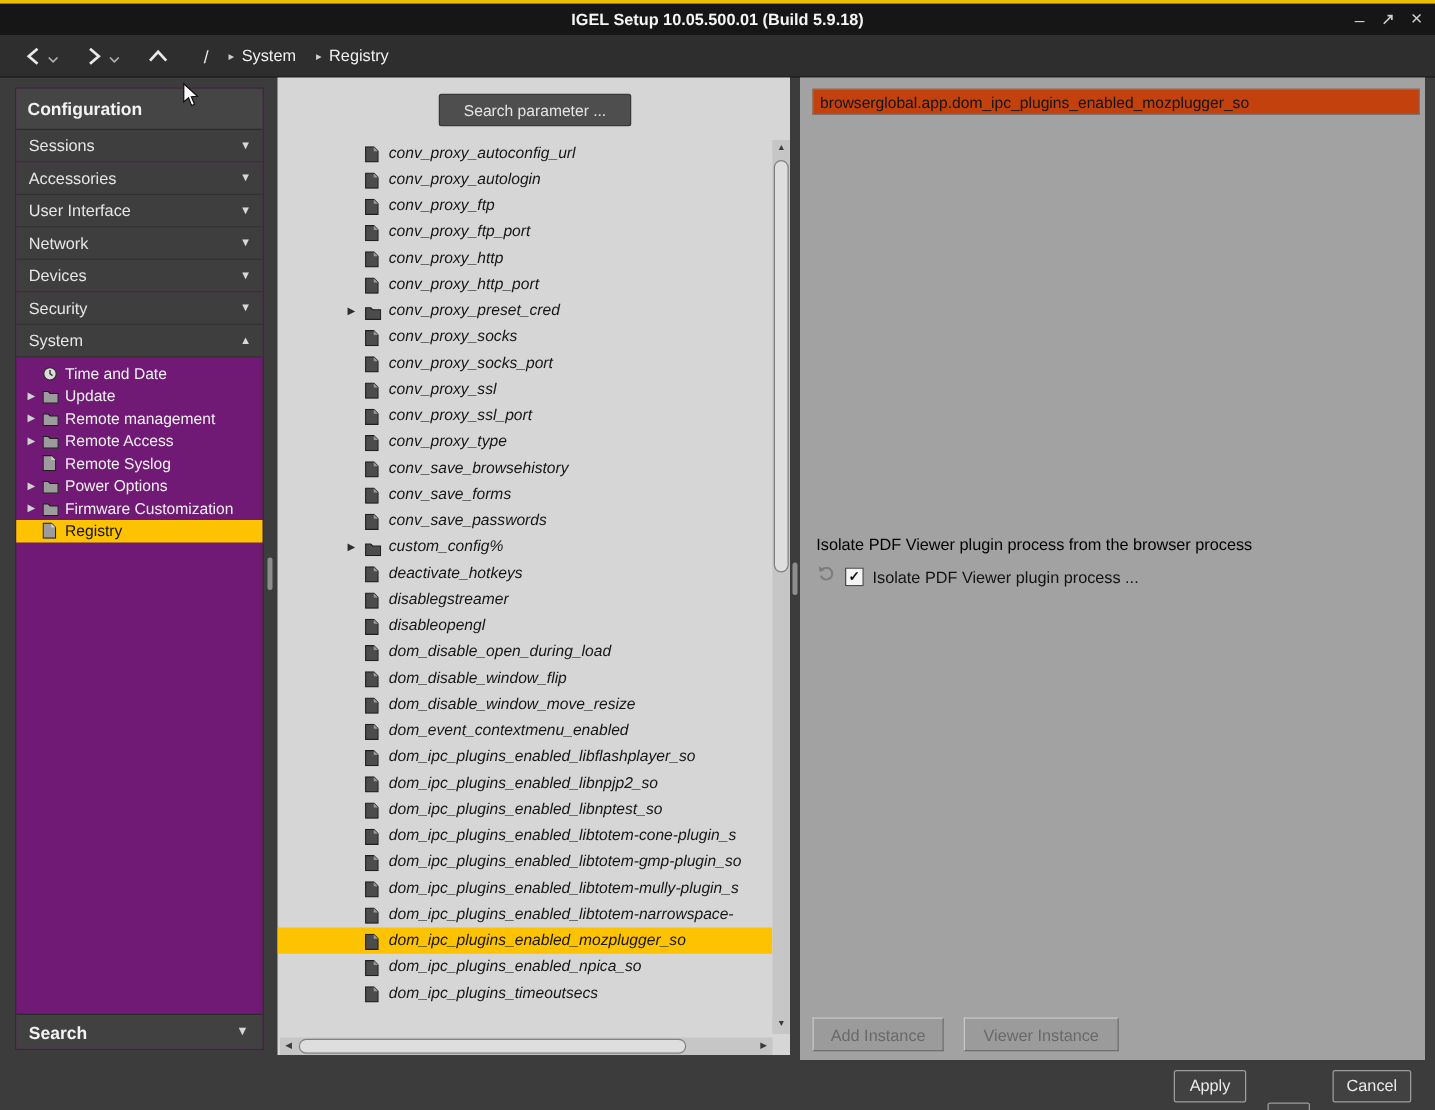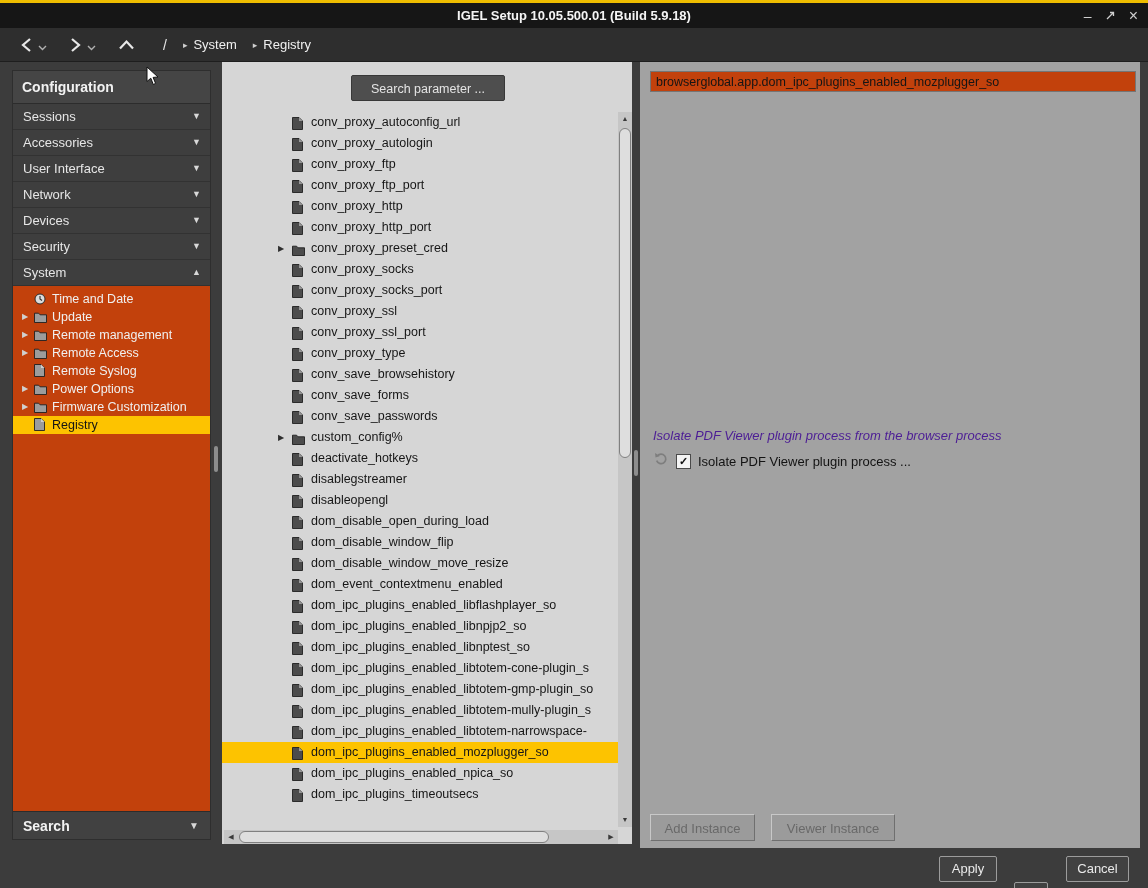--- a/index.html
+++ b/index.html
@@ -17,21 +17,21 @@
     border-bottom:1px solid #1e1e1e;display:flex;align-items:center;box-sizing:border-box;}
   .nav-ico{display:inline-flex;align-items:center;}
   .nav-back{margin-left:20px;}
   .nav-caret{margin-left:5px;margin-top:6px;}
   .nav-fwd{margin-left:22px;}
   .nav-up{margin-left:22px;}
   .nav-slash{margin-left:28px;color:#e8e8e8;font-size:14px;}
   .crumb{margin-left:16px;display:inline-flex;align-items:center;gap:6px;color:#f0f0f0;font-size:13px;}
   .crumb .tri{font-size:9px;color:#cfcfcf;}
   
-  .sidebar{position:absolute;left:12px;top:70px;width:199px;height:770px;background:#c2410c;
+  .sidebar{position:absolute;left:12px;top:70px;width:199px;height:770px;background:#701a75;
     border:1px solid #2e2e2e;box-sizing:border-box;}
   .side-header{height:32px;line-height:32px;padding-left:9px;color:#f2f2f2;font-size:14px;
     font-weight:bold;background:#454545;border-bottom:1px solid #2c2c2c;position:relative;}
   .side-section{height:25px;line-height:25px;padding-left:10px;color:#e6e6e6;font-size:13px;
     position:relative;background:#3e3e3e;border-bottom:1px solid #323232;}
   .side-arrow{position:absolute;right:9px;top:0;font-size:9px;color:#d8d8d8;}
   .side-tree{padding-top:4px;}
   .side-tree-row{height:18px;line-height:18px;position:relative;color:#f0f0f0;font-size:12.5px;white-space:nowrap;}
   .side-tree-row.sel{background:#fdc300;color:#141414;}
   .side-tree-row .expander{position:absolute;left:7px;top:0;width:10px;text-align:center;font-size:8px;color:#d0d0d0;}
@@ -45,41 +45,41 @@
   
   .tree-panel{position:absolute;left:222px;top:62px;width:410px;height:782px;background:#d6d6d6;}
   .search-param-btn{position:absolute;left:129px;top:13px;width:154px;height:26px;background:#4e4e4e;
     color:#e4e4e4;font-size:12.5px;border:1px solid #383838;border-radius:2px;text-align:center;
     line-height:24px;box-sizing:border-box;font-family:inherit;}
   .reg-list{position:absolute;left:0;top:50px;width:396px;height:718px;overflow:hidden;}
   .reg-row{position:relative;height:21px;line-height:21px;font-size:12.5px;color:#161616;white-space:nowrap;}
   .reg-row.sel{background:#fdc300;}
   .reg-row .reg-expander{position:absolute;left:56px;top:0;font-size:8px;color:#2e2e2e;}
   .reg-row .reg-icon{position:absolute;left:70px;top:4px;width:13px;height:13px;}
-  .reg-row .reg-label{position:absolute;left:89px;}
+  .reg-row .reg-label{position:absolute;left:89px;font-style:italic;}
   .vscroll{position:absolute;left:396px;top:50px;width:14px;height:715px;background:#c6c6c6;}
   .vscroll .sb-btn{position:absolute;left:0;width:14px;height:14px;text-align:center;line-height:14px;
     font-size:7px;color:#3a3a3a;background:#c6c6c6;}
   .vscroll .sb-up{top:0;}
   .vscroll .sb-down{bottom:0;}
   .vscroll .thumb{position:absolute;left:1px;top:16px;width:12px;height:330px;background:#dedede;
     border:1px solid #808080;border-radius:6px;box-sizing:border-box;}
   .hscroll{position:absolute;left:2px;top:768px;width:394px;height:14px;background:#c6c6c6;}
   .hscroll .sb-btn{position:absolute;top:0;width:14px;height:14px;text-align:center;line-height:14px;
     font-size:7px;color:#3a3a3a;}
   .hscroll .sb-left{left:0;}
   .hscroll .sb-right{right:0;}
   .hscroll .thumb{position:absolute;top:1px;left:15px;width:310px;height:12px;background:#dedede;
     border:1px solid #808080;border-radius:6px;box-sizing:border-box;}
   
   .detail-panel{position:absolute;left:640px;top:62px;width:500px;height:786px;background:#a2a2a2;}
   .param-field{position:absolute;left:10px;top:9px;width:486px;height:21px;background:#c2410c;
     border:1px solid #757575;box-sizing:border-box;font-size:12.5px;color:#151515;padding:0 0 0 5px;
     font-family:inherit;white-space:nowrap;overflow:hidden;}
-  .desc-label{position:absolute;left:13px;top:366px;font-size:13px;color:#4c1d95;font-style:italic;}
+  .desc-label{position:absolute;left:13px;top:366px;font-size:13px;color:#000000;}
   .check-row{position:absolute;left:14px;top:390px;height:18px;display:flex;align-items:center;gap:7px;}
   .checkbox{width:13px;height:13px;background:#f4f4f4;border:1px solid #4a4a4a;display:flex;
     align-items:center;justify-content:center;font-size:11px;font-weight:bold;color:#111;box-sizing:content-box;}
   .check-label{font-size:13px;color:#131313;}
   .inst-btn{position:absolute;top:752px;height:27px;background:#9b9b9b;
     border:1px solid;border-color:#c8c8c8 #6f6f6f #6f6f6f #c8c8c8;color:#696969;font-size:13px;
     text-align:center;line-height:25px;box-sizing:border-box;font-family:inherit;}
   .inst-add{left:10px;width:105px;}
   .inst-del{left:131px;width:124px;}
   

